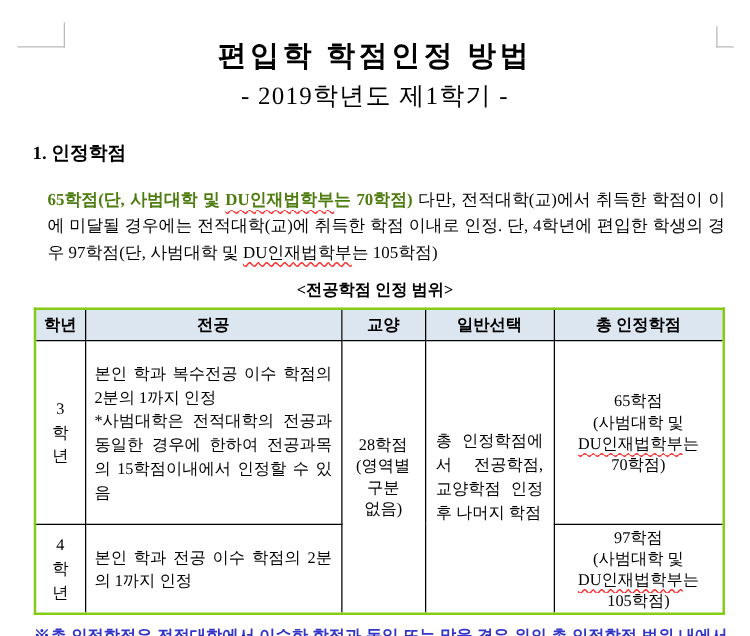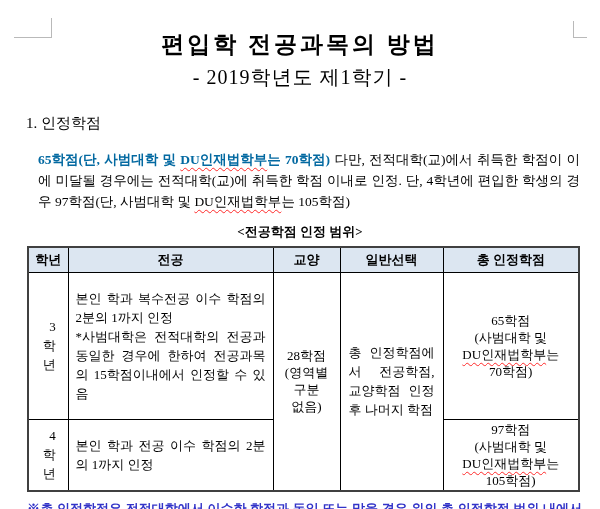--- a/index.html
+++ b/index.html
@@ -31,72 +31,72 @@
   }
   .doc-subtitle {
     margin-top: 7px;
     text-align: center;
     font-size: 20px;
     letter-spacing: 1px;
     line-height: 20px;
   }
   .sec-heading {
     margin: 26px 0 16px 26px;
-    font-size: 15px; font-weight: normal;
+    font-size: 15px; font-weight: bold;
     line-height: 20px;
   }
   .intro-para {
     margin: 3px 20px 0 38px;
     font-size: 13.5px;
     line-height: 21px;
     text-align: justify;
     word-break: break-all;
   }
-  .red-strong { color: #0369a1; font-weight: bold; }
+  .red-strong { color: #4d7c0f; font-weight: bold; }
   .wavy {
     text-decoration-line: underline;
     text-decoration-style: wavy;
     text-decoration-color: #ff2a2a;
     text-decoration-thickness: 1px;
     text-underline-offset: 3px;
     text-decoration-skip-ink: none;
   }
   .tbl-caption {
     margin-top: 11px;
     text-align: center;
     font-size: 13px; font-weight: bold;
     line-height: 17px;
   }
   table.credits {
     margin: 6px 0 0 27px;
     border-collapse: collapse;
     table-layout: fixed;
     width: 551px;
-    border: 2px solid #404040;
+    border: 2px solid #84cc16;
     font-size: 13px;
   }
   table.credits th, table.credits td {
     border: 1px solid #000;
     box-sizing: border-box;
     overflow: hidden;
   }
   table.credits th {
     background: #dce6f1;
     font-weight: bold;
     height: 25px;
     padding: 1px 2px;
     text-align: center;
   }
   td.grade-cell { text-align: center; vertical-align: middle; padding: 0; }
   .vert-text {
     display: inline-block;
     width: 1.15em;
     word-break: break-all;
     line-height: 19px;
-    text-align: right;
+    text-align: center;
   }
   td.major-cell {
     vertical-align: middle;
     padding: 16px 7px;
     text-align: justify;
     line-height: 19px;
     word-break: break-all;
     white-space: pre-line;
   }
   td.center-cell {
@@ -126,21 +126,21 @@
     padding-left: 11px;
     text-indent: -11px;
   }
 </style>
 </head>
 <body>
 
 <div class="corner-mark left"></div>
 <div class="corner-mark right"></div>
 
-<h1 class="doc-title">편입학 전공과목의 방법</h1>
+<h1 class="doc-title">편입학 학점인정 방법</h1>
 <div class="doc-subtitle">- 2019학년도 제1학기 -</div>
 
 <div class="sec-heading">1. 인정학점</div>
 
 <p class="intro-para"><span class="red-strong"><span>65학점(단, 사범대학 및 </span><span class="wavy">DU인재법학부</span><span>는 70학점)</span></span><span><span> 다만, 전적대학(교)에서 취득한 학점이 이에 미달될 경우에는 전적대학(교)에 취득한 학점 이내로 인정. 단, 4학년에 편입한 학생의 경우 97학점(단, 사범대학 및 </span><span class="wavy">DU인재법학부</span><span>는 105학점)</span></span></p>
 
 <div class="tbl-caption">&lt;전공학점 인정 범위&gt;</div>
 
 <table class="credits">
   <colgroup>

